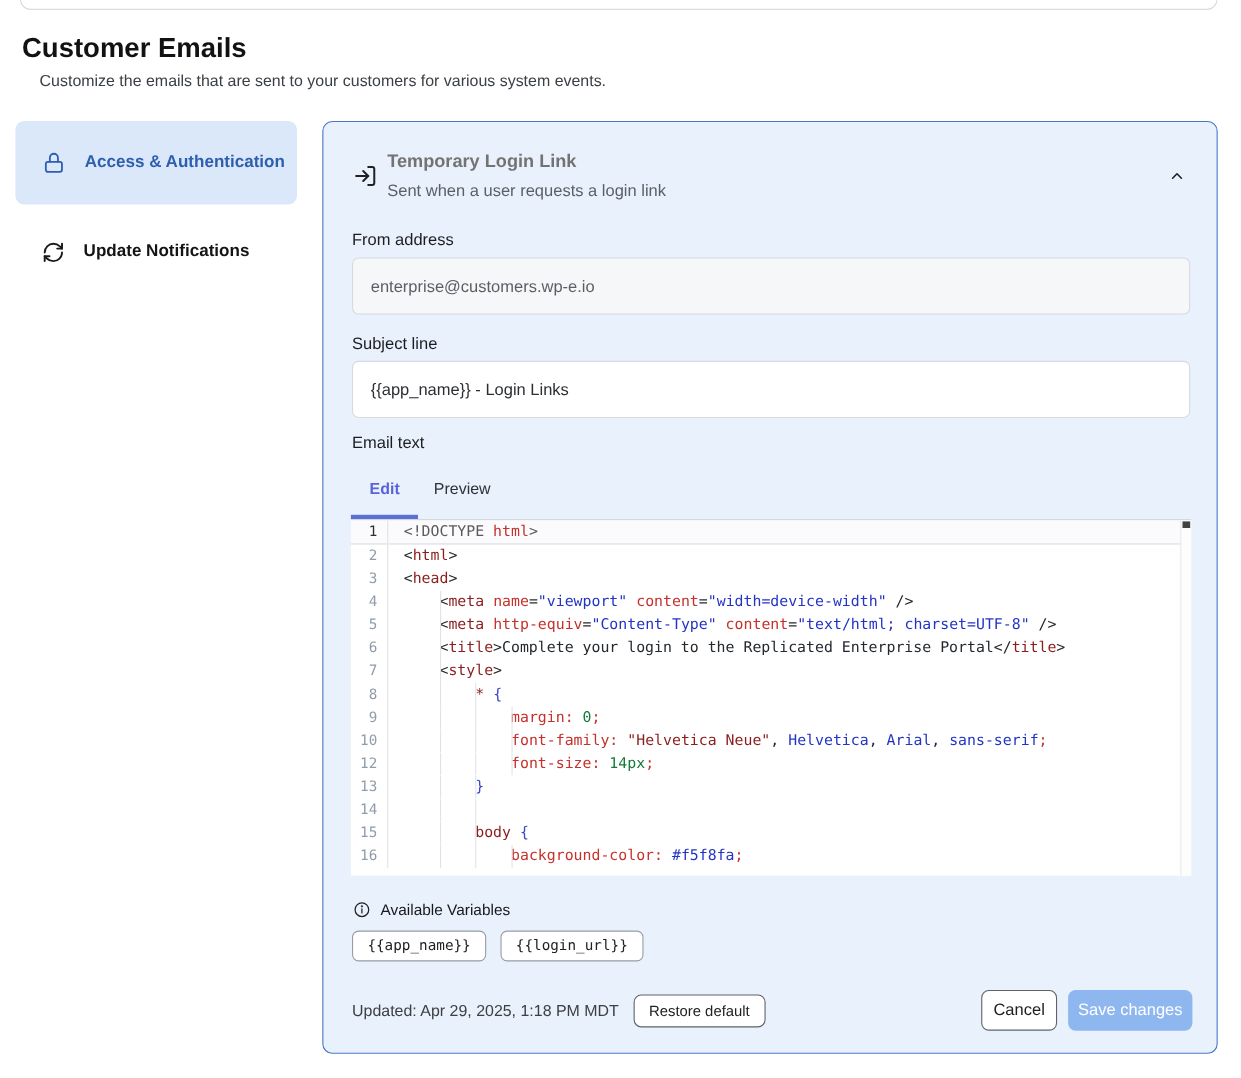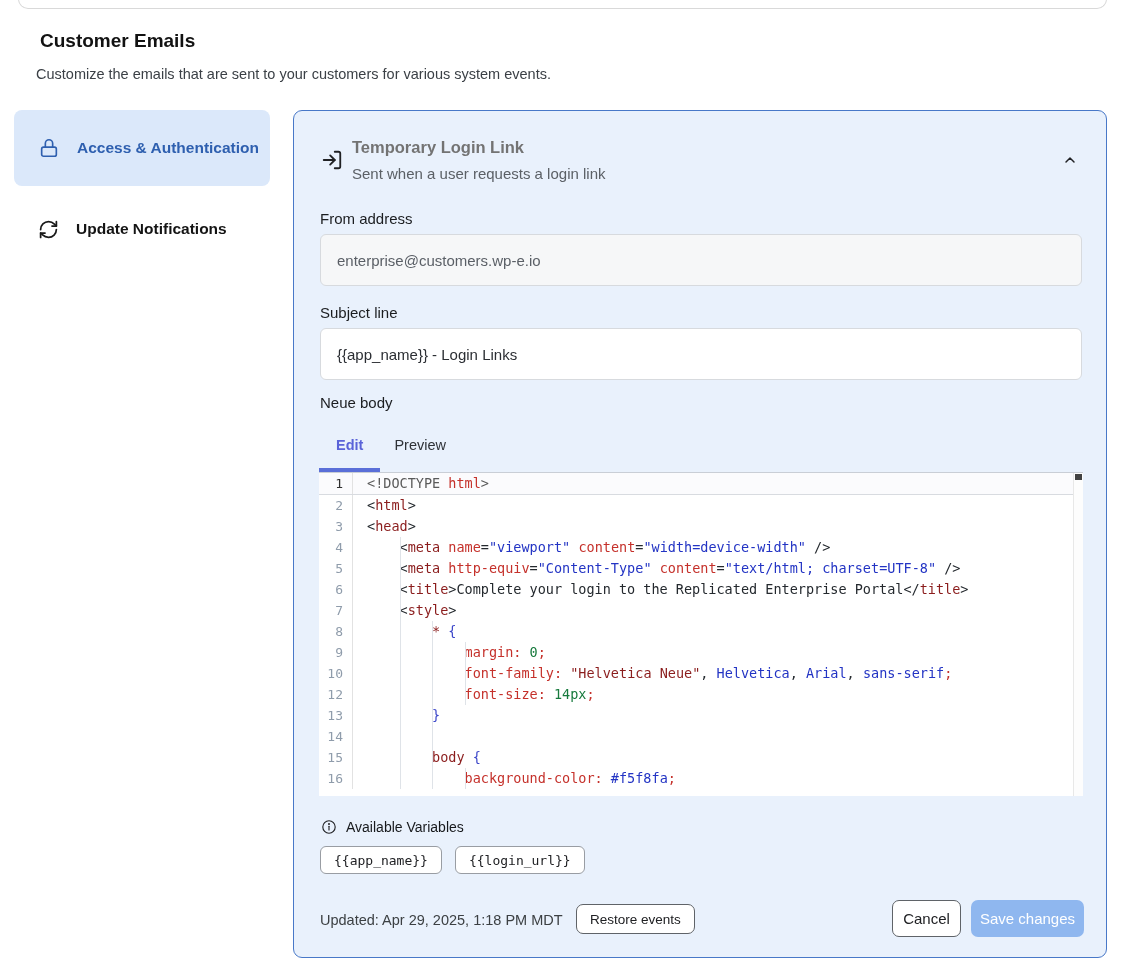--- a/index.html
+++ b/index.html
@@ -4,21 +4,21 @@
 <style>
   html,body{margin:0;padding:0}
   body{
     width:1128px;height:980px;position:relative;background:#ffffff;
     font-family:"Liberation Sans",sans-serif;overflow:hidden;color:#17191c;
   }
   
   .top-remnant{position:absolute;left:18px;top:-14px;width:1087px;height:22px;
     border:1px solid #d9d9d9;border-top:none;border-radius:0 0 10px 10px}
 
-  .page-title{position:absolute;left:40px;top:30px;font-size:19px;font-weight:700;color:#121212}
+  .page-title{position:absolute;left:20px;top:30px;font-size:25px;font-weight:700;color:#121212}
   .page-subtitle{position:absolute;left:36px;top:66px;font-size:14.5px;color:#3b4046}
 
   
   .sidebar{position:absolute;left:14px;top:110px;width:256px}
   .side-item{display:flex;align-items:center;gap:17px;padding:0 10px 0 24px;border-radius:8px;cursor:pointer;box-sizing:border-box}
   .side-item.active{background:#dbe8fa;min-height:76px}
   .side-item.active .side-label{color:#2e5faf}
   .side-item:not(.active){margin-top:19px;min-height:48px}
   .side-label{font-size:15.5px;font-weight:600;line-height:1.52;color:#141414}
   .side-icon{display:flex;flex:none}
@@ -123,21 +123,21 @@
         <polyline points="6 15 12 9 18 15"></polyline>
       </svg>
   </span>
 
   <div class="f-label lbl-from">From address</div>
   <input class="txt-input input-from" value="enterprise@customers.wp-e.io" style="">
 
   <div class="f-label lbl-subject">Subject line</div>
   <input class="txt-input input-subject" value="{{app_name}} - Login Links" style="">
 
-  <div class="f-label lbl-body">Neue body</div>
+  <div class="f-label lbl-body">Email text</div>
   <div class="tabs">
       <span class="tab active">Edit</span>
       <span class="tab">Preview</span>
     </div>
   <div class="tab-underline"></div>
 
   <div class="editor">
     <div>
         <div class="cm-line active">
           <div class="cm-gutter">1</div>
@@ -214,16 +214,16 @@
         </svg>
     </span>
     <span class="vars-label">Available Variables</span>
   </div>
   <div class="chips">
       <div class="chip">{{app_name}}</div>
       <div class="chip">{{login_url}}</div>
     </div>
 
   <div class="updated">Updated: Apr 29, 2025, 1:18 PM MDT</div>
-  <button class="btn btn-restore">Restore events</button>
+  <button class="btn btn-restore">Restore default</button>
   <button class="btn btn-cancel">Cancel</button>
   <button class="btn btn-save">Save changes</button>
 </div>
 
 </body></html>

